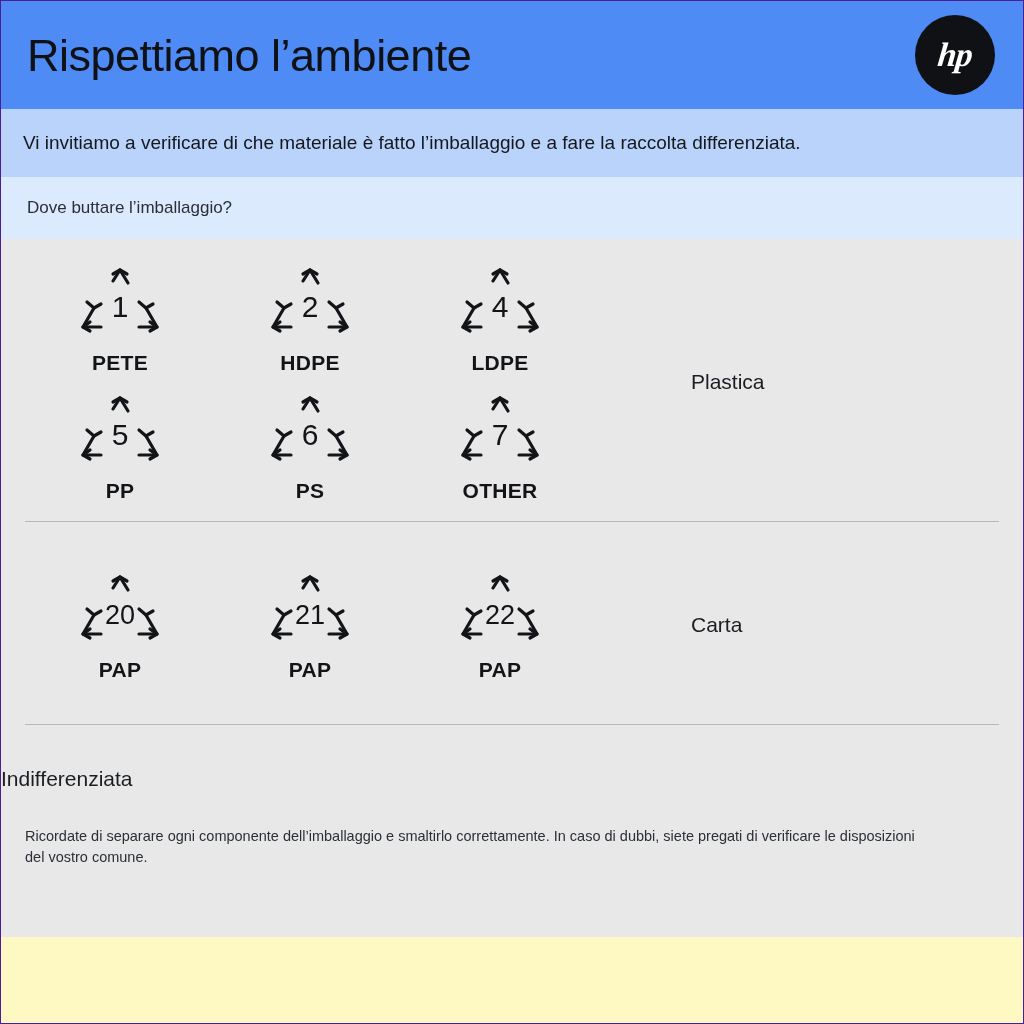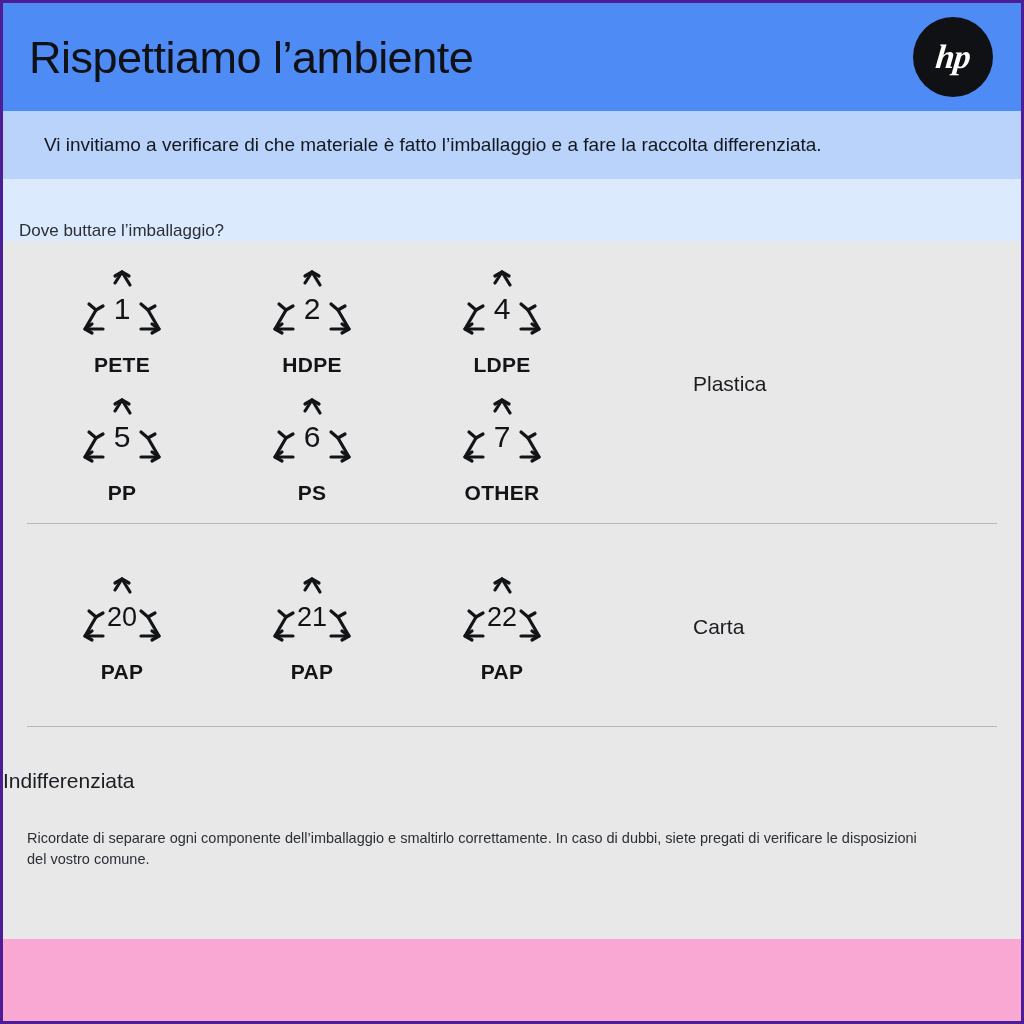--- a/index.html
+++ b/index.html
@@ -10,23 +10,23 @@
     width: 1024px;
     height: 1024px;
     font-family: "Liberation Sans", sans-serif;
     background: #ffffff;
     overflow: hidden;
   }
   #page {
     position: relative;
     width: 1024px;
     height: 1024px;
-    background: #f9a8d4;
-    box-sizing: border-box;
-    border: 3px solid #4c1d95;
+    background: #fef9c3;
+    box-sizing: border-box;
+    border: 1px solid #4c1d95;
   }
 
   
   .header {
     position: relative;
     height: 108px;
     background: #4e8bf5;
     display: flex;
     align-items: center;
     padding: 0 26px;
@@ -61,33 +61,33 @@
     letter-spacing: -1px;
     transform: skewX(-6deg);
   }
 
   
   .band-intro {
     background: #b9d3fb;
     height: 68px;
     display: flex;
     align-items: center;
-    padding: 0 41px;
+    padding: 0 22px;
     box-sizing: border-box;
   }
   .band-intro-text {
     font-size: 19px;
     color: #14181d;
   }
   .band-question {
     background: #dceafd;
     height: 62px;
     display: flex;
-    align-items: flex-end;
-    padding: 0 16px;
+    align-items: center;
+    padding: 0 26px;
     box-sizing: border-box;
   }
   .band-question-text {
     font-size: 17px;
     color: #2b2f36;
   }
 
   
   .body-area {
     background: #e8e8e8;

